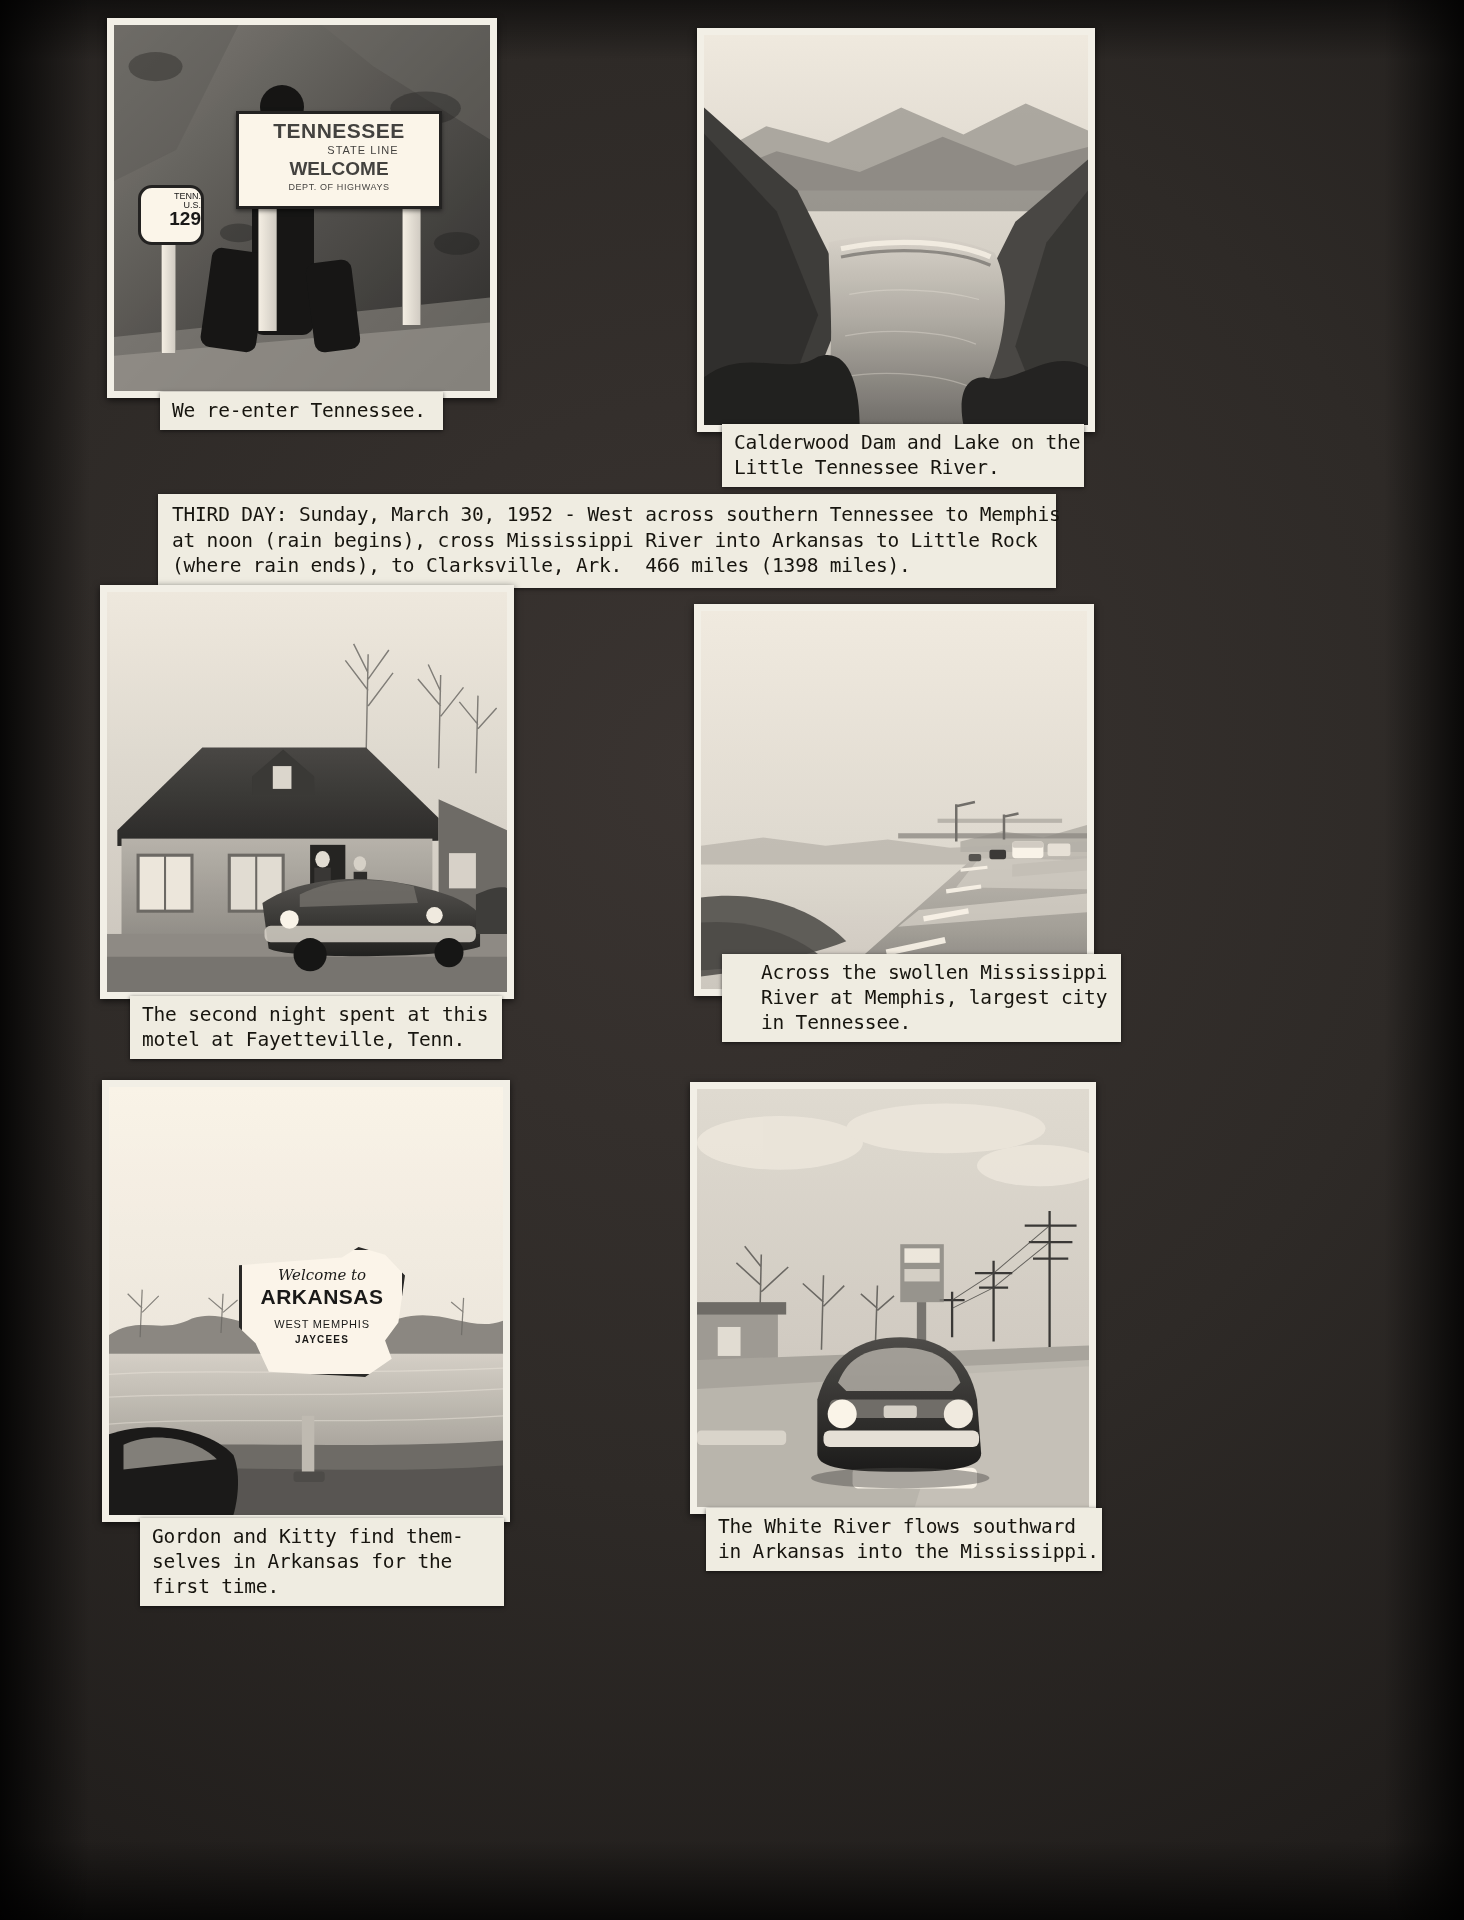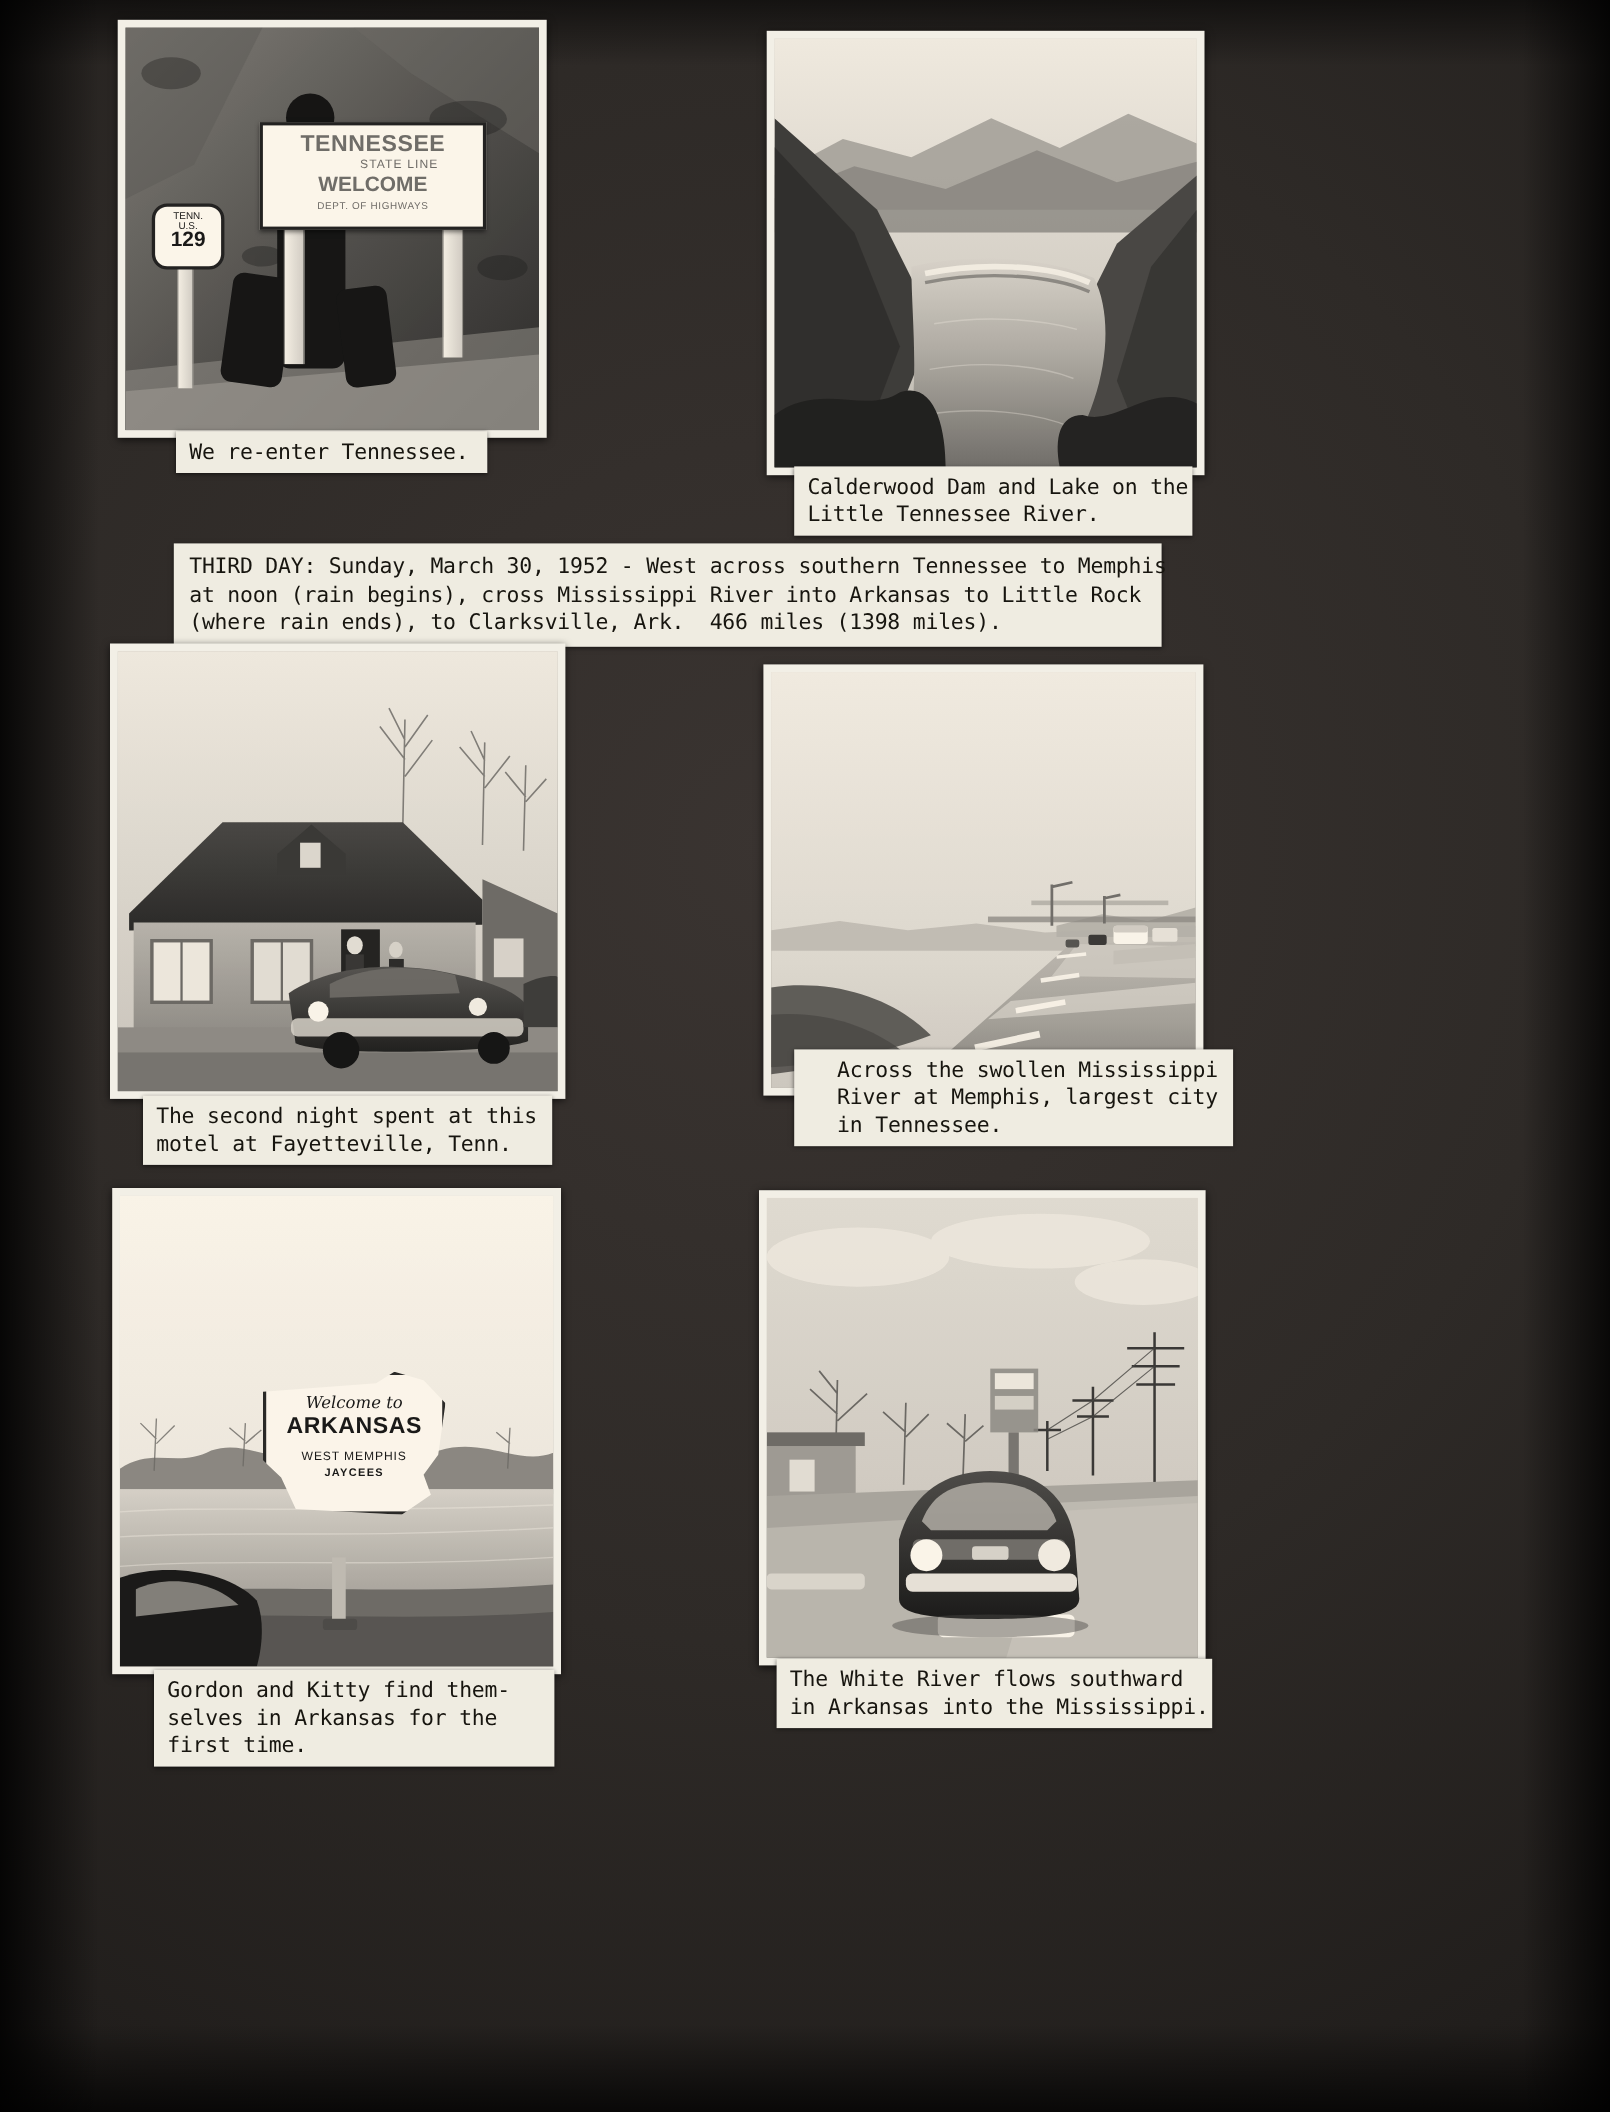--- a/index.html
+++ b/index.html
@@ -82,38 +82,38 @@
   .hill {
     position:absolute; left:-10%; top:-10%; width:120%; height:120%;
     background:
       radial-gradient(ellipse 60% 50% at 20% 15%, rgba(255,255,255,0.14), rgba(0,0,0,0) 60%),
       radial-gradient(ellipse 70% 60% at 85% 80%, rgba(0,0,0,0.45), rgba(0,0,0,0) 65%);
   }
   .sign-board {
     position:absolute;
     background:#efece2;
     border:3px solid #23211c;
-    color:#a16207;
+    color:#0c4a6e;
     text-align:center;
     font-family:"Liberation Sans", sans-serif;
     box-shadow:0 2px 4px rgba(0,0,0,0.5);
   }
   .post {
     position:absolute;
     background:linear-gradient(90deg,#e8e5da,#c9c5b7);
     border-left:1px solid #8f8c80;
     border-right:1px solid #8f8c80;
   }
   .shield {
     position:absolute;
     background:#efece2;
     border:3px solid #23211c;
     border-radius:14px;
     color:#1a1814;
-    text-align:center;
+    text-align:right;
     font-family:"Liberation Sans", sans-serif;
   }
   .person-dark {
     position:absolute;
     background:#171512;
     border-radius:40% 40% 25% 25%;
   }
 
   
   #photo-calderwood .img {

